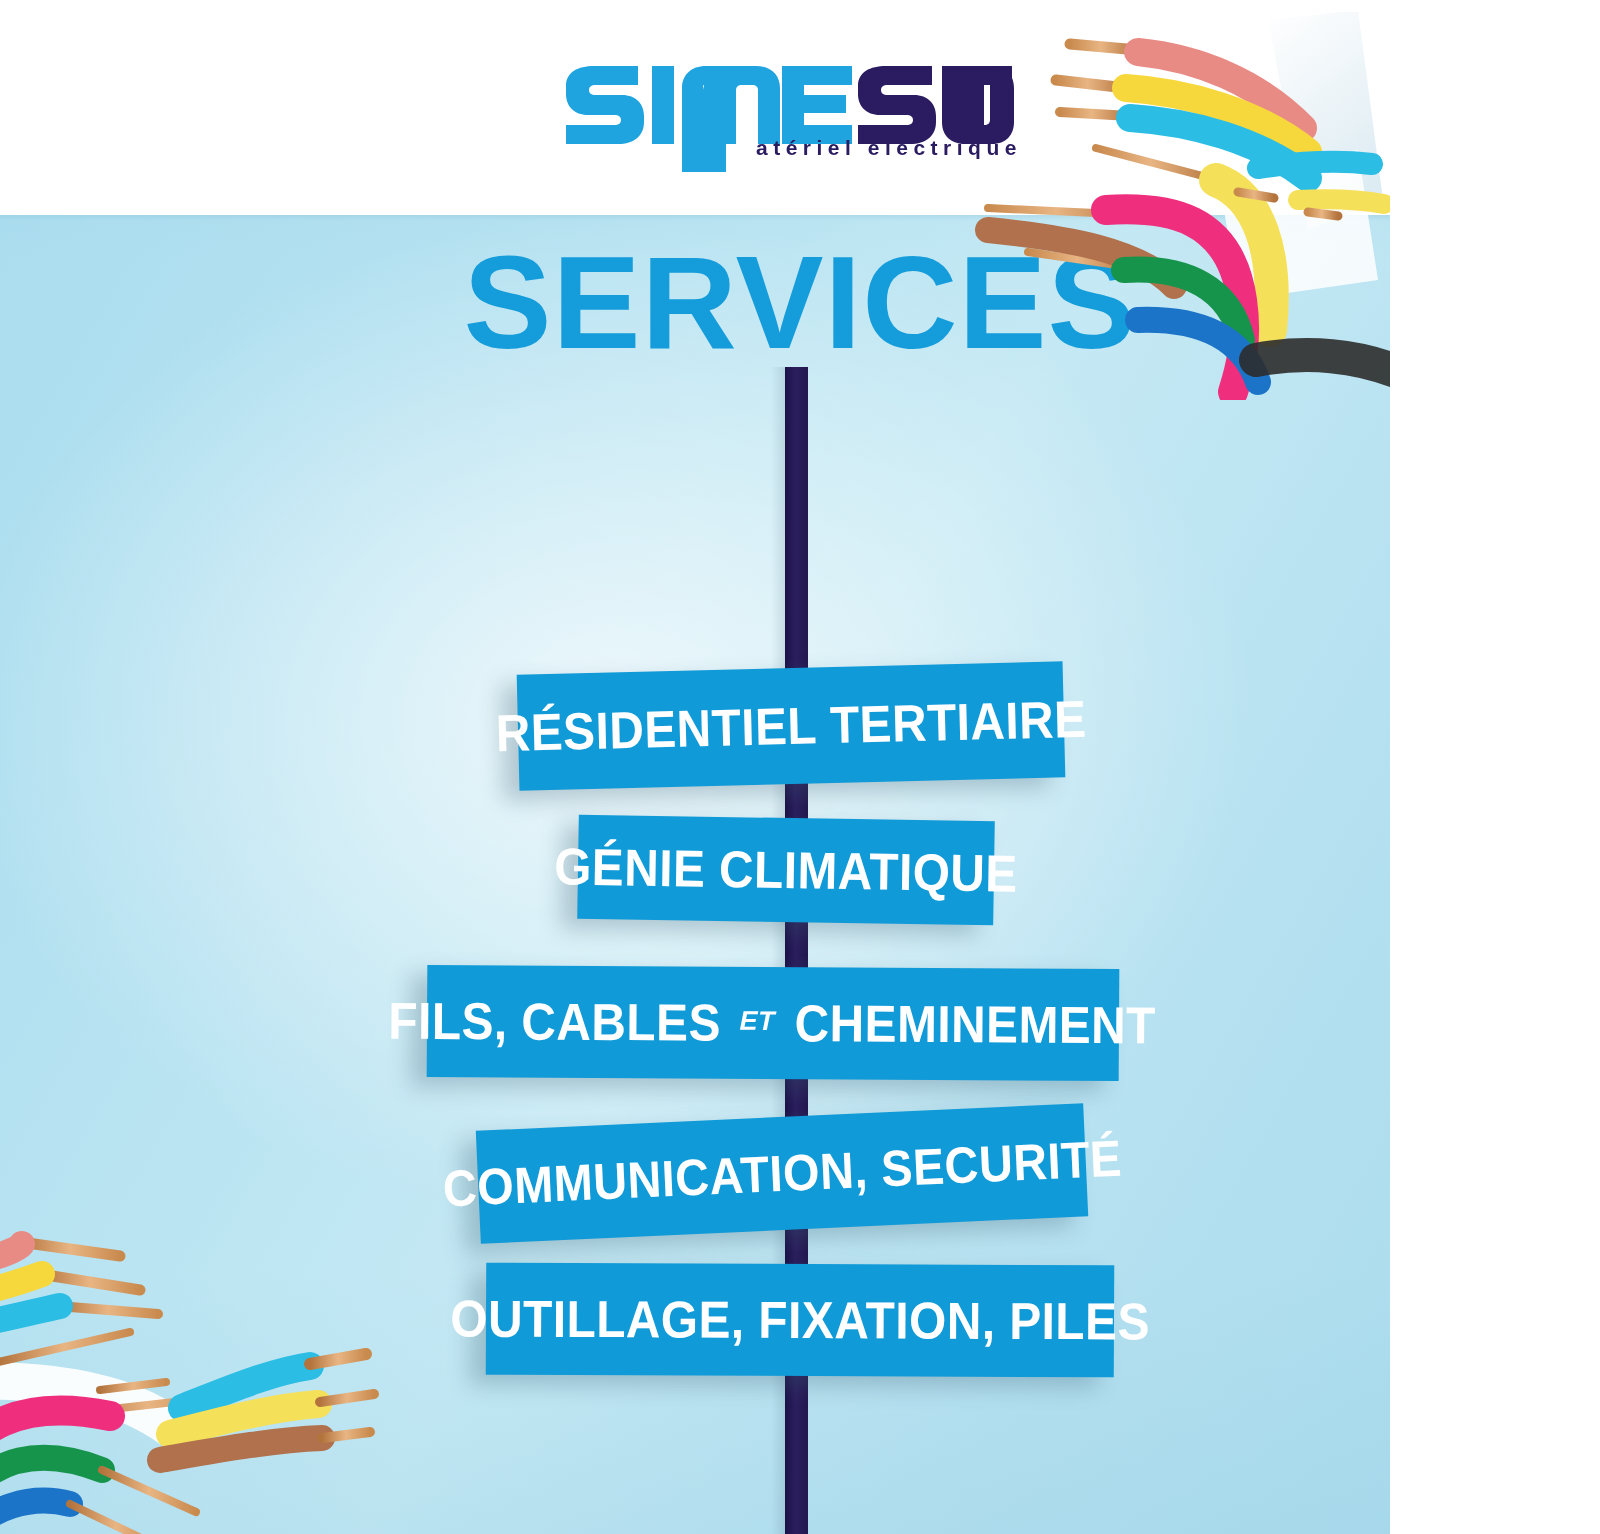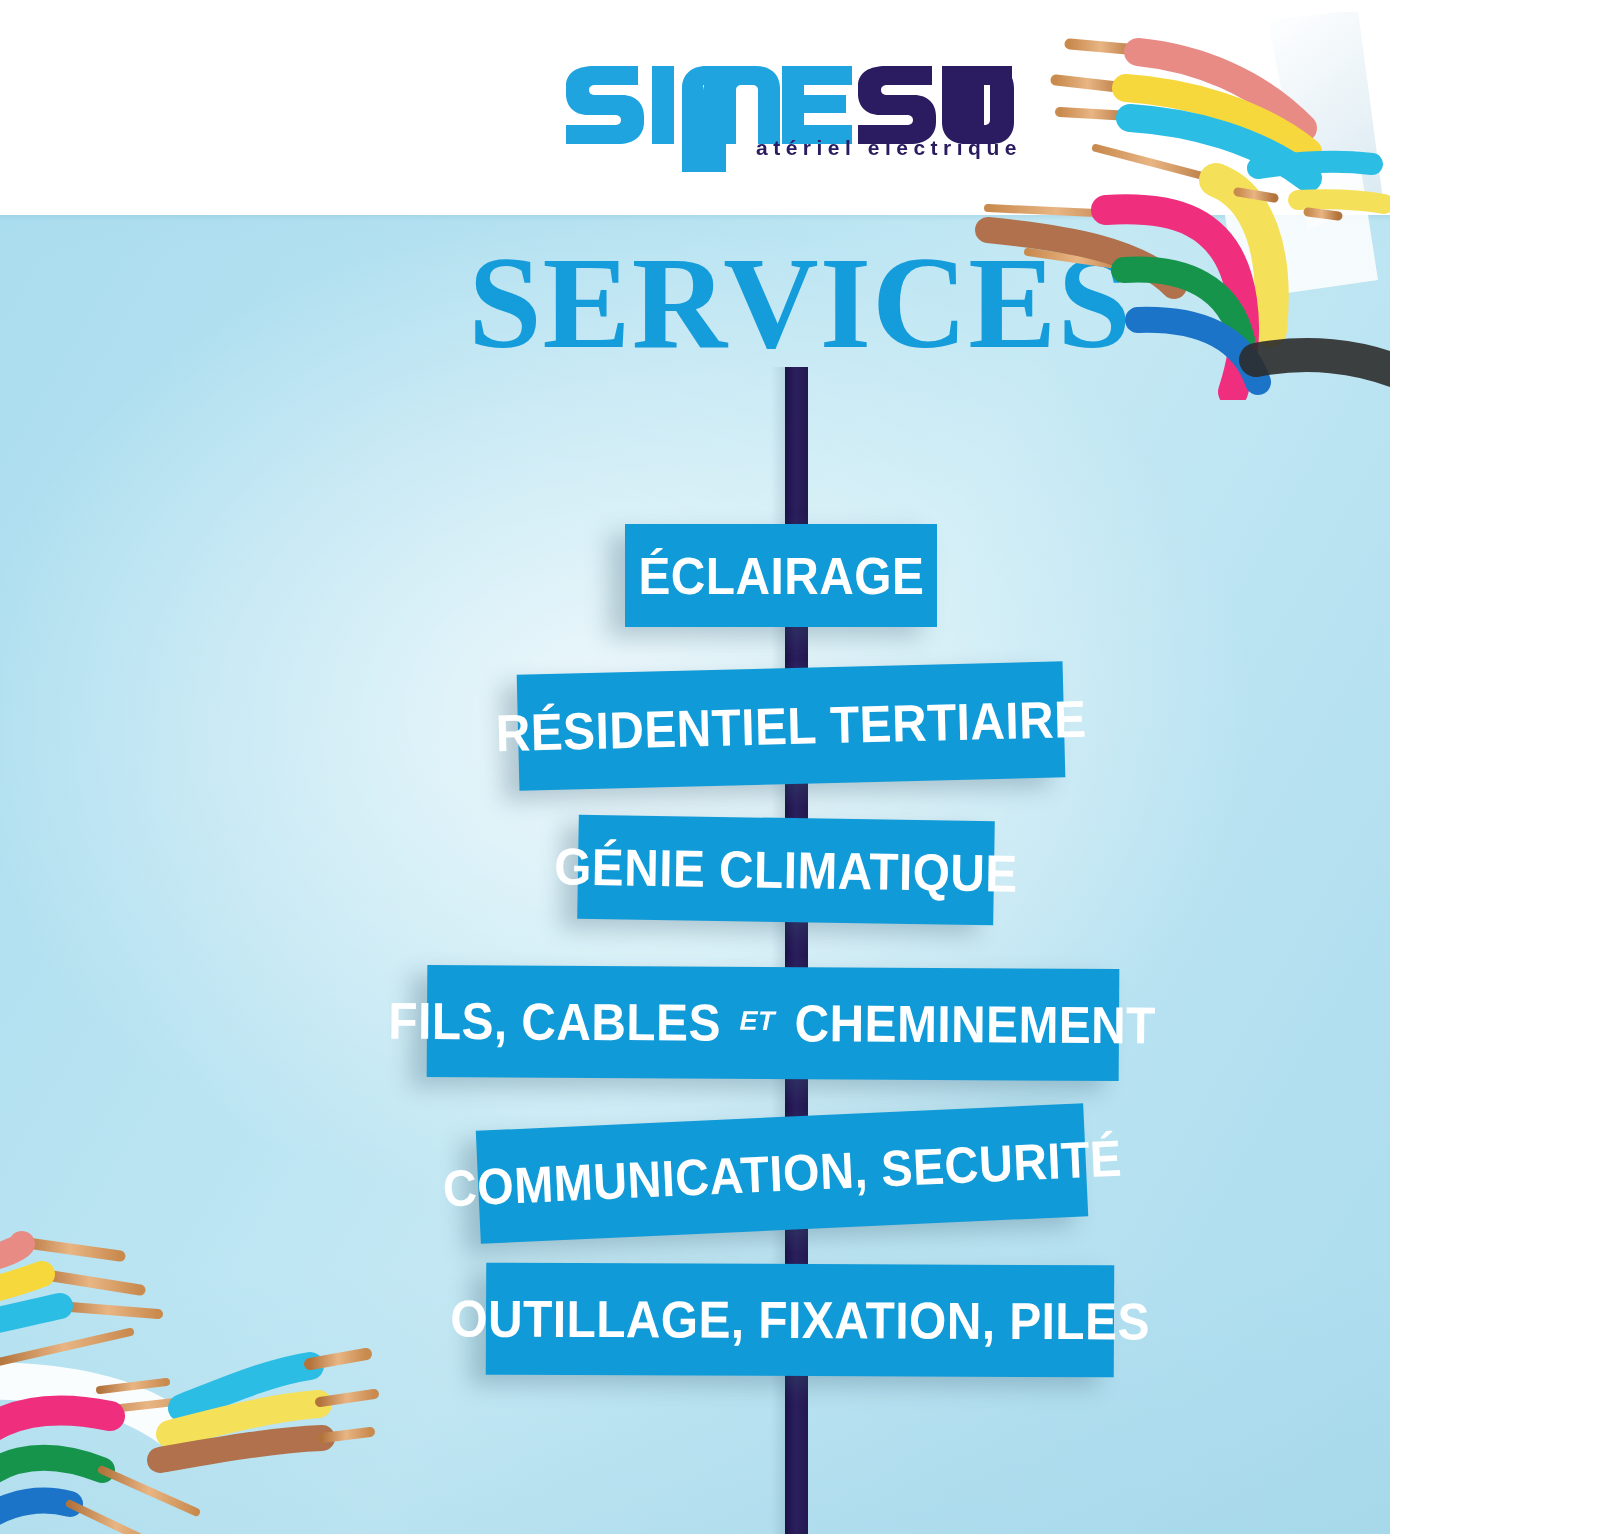--- a/index.html
+++ b/index.html
@@ -44,21 +44,21 @@
     position:absolute; left:560px; top:40px; width:460px; height:120px;
   }
   .logo svg{ display:block; }
 
   
   .title-wrap{
     position:absolute; left:0; top:228px; width:1600px; text-align:center;
     z-index:6;
   }
   .title-services{
-    font-family:Liberation Serif, serif;
+    font-family:Liberation Sans, sans-serif;
     font-weight:bold;
     font-size:132px;
     line-height:0.95;
     letter-spacing:1px;
     color:#159ddb;
     transform:scaleX(1.0);
   }
   .title-prestations{
     font-family:"Liberation Sans Narrow","Liberation Sans", sans-serif;
     font-weight:bold;
@@ -265,23 +265,20 @@
     </svg>
     <div style="position:absolute; left:196px; top:84px; font-family:'Liberation Sans',sans-serif; font-weight:bold; font-size:21px; letter-spacing:5.5px; color:#2B1B60; white-space:nowrap;">atériel électrique</div>
   </div>
 
   <div class="title-wrap">
     <div class="title-services">SERVICES</div>
   </div>
 
   <div class="banner-layer">
 
-    <div class="banner b1">
-      <span class="txt">ÉCLAIRAGE</span>
-    </div>
 
     <div class="banner b2">
       <span class="txt">RÉSIDENTIEL TERTIAIRE</span>
     </div>
 
     <div class="banner b3">
       <span class="txt">GÉNIE CLIMATIQUE</span>
     </div>
 
     <div class="banner b4">

